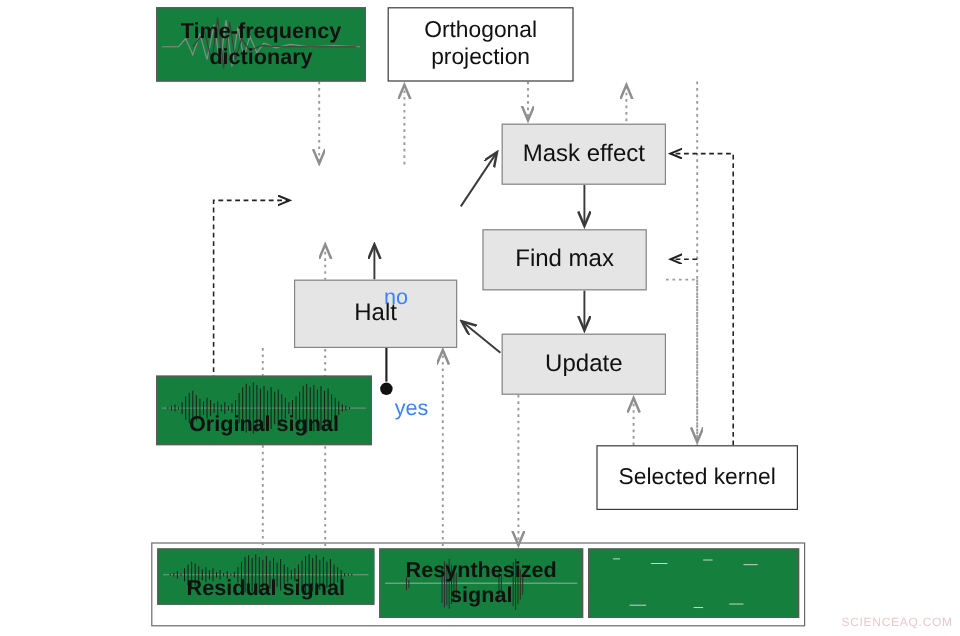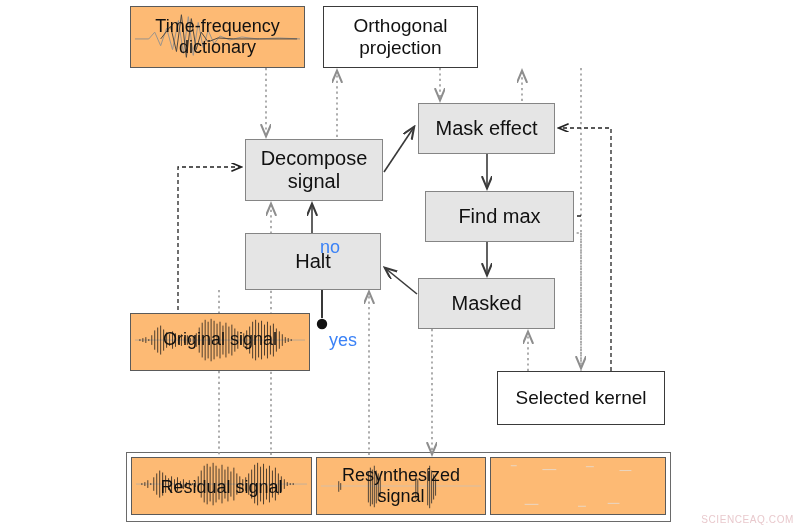--- a/index.html
+++ b/index.html
@@ -43,23 +43,24 @@
     background: #ffffff;
     border: 1.6px solid #3a3a3a;
     font-size: 19px;
   }
   .node-proc {
     background: #e5e5e5;
     border: 1.6px solid #858585;
     font-size: 20px;
   }
   .node-signal {
-    background: #fdba74;
+    background: #15803d;
     border: 1.6px solid #5a5a5a;
     font-size: 18px;
+    font-weight: bold;
   }
   .wave {
     position: absolute;
     left: 0;
     top: 0;
     width: 100%;
     height: 100%;
     z-index: 1;
     opacity: 0.92;
   }
@@ -164,37 +165,34 @@
 
   <div class="node node-plain" style="left:323px; top:6px; width:155px; height:62px;align-items:center;">
     <span class="label">Orthogonal projection</span>
   </div>
 
 
   <div class="node node-proc" style="left:418px; top:103px; width:137px; height:51px;">
     <span class="label">Mask effect</span>
   </div>
 
-  <div class="node node-proc" style="left:245px; top:139px; width:138px; height:62px;">
-    <span class="label">Decompose signal</span>
-  </div>
-
-  <div class="node node-proc" style="left:425px; top:191px; width:149px; height:51px;">
+
+  <div class="node node-proc" style="left:402px; top:191px; width:137px; height:51px;">
     <span class="label">Find max</span>
   </div>
 
   <div class="node node-proc" style="left:245px; top:233px; width:136px; height:57px;">
     <span class="label">Halt</span>
   </div>
 
   <div class="node node-proc" style="left:418px; top:278px; width:137px; height:51px;">
-    <span class="label">Masked</span>
-  </div>
-
-  <div class="node node-signal" style="left:130px; top:313px; width:180px; height:58px; align-items:flex-end; padding-bottom:20px;">
+    <span class="label">Update</span>
+  </div>
+
+  <div class="node node-signal" style="left:130px; top:313px; width:180px; height:58px; align-items:flex-end; padding-bottom:6px;">
     <svg class="wave" viewBox="0 0 180 58" preserveAspectRatio="none">
       <line x1="4" y1="27" x2="176" y2="27" stroke="#9a9a9a" stroke-width="0.7"></line>
       <g stroke="#181818" stroke-width="0.85">
         <line x1="9" y1="26" x2="9" y2="28"></line>
           <line x1="12" y1="25" x2="12" y2="29"></line>
         <line x1="15" y1="24" x2="15" y2="30"></line>
           <line x1="18" y1="26" x2="18" y2="28"></line>
         <line x1="21" y1="22" x2="21" y2="32"></line>
           <line x1="24" y1="17" x2="24" y2="37"></line>
         <line x1="27" y1="14" x2="27" y2="40"></line>
@@ -245,21 +243,21 @@
           <line x1="162" y1="26" x2="162" y2="28"></line>
       </g>
     </svg>
     <span class="label">Original signal</span>
   </div>
 
   <div class="node node-plain" style="left:497px; top:371px; width:168px; height:54px;">
     <span class="label">Selected kernel</span>
   </div>
 
-  <div class="node node-signal" style="left:131px; top:457px; width:181px; height:58px; align-items:flex-end; padding-bottom:16px;">
+  <div class="node node-signal" style="left:131px; top:457px; width:181px; height:47px; align-items:flex-end; padding-bottom:2px;">
     <svg class="wave" viewBox="0 0 181 58" preserveAspectRatio="none">
       <line x1="4" y1="27" x2="177" y2="27" stroke="#a8a8a8" stroke-width="0.7"></line>
       <g stroke="#181818" stroke-width="0.85">
         <line x1="10" y1="26" x2="10" y2="28"></line>
           <line x1="13" y1="25" x2="13" y2="29"></line>
         <line x1="16" y1="23" x2="16" y2="31"></line>
           <line x1="19" y1="26" x2="19" y2="28"></line>
         <line x1="22" y1="20" x2="22" y2="34"></line>
           <line x1="25" y1="16" x2="25" y2="38"></line>
         <line x1="28" y1="13" x2="28" y2="41"></line>

